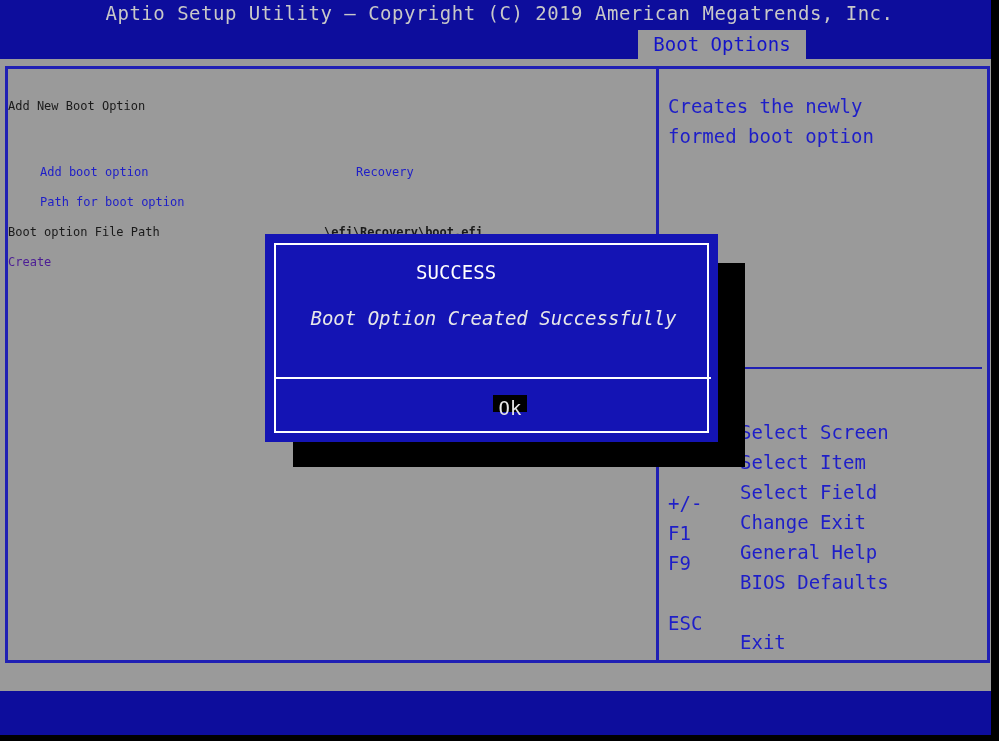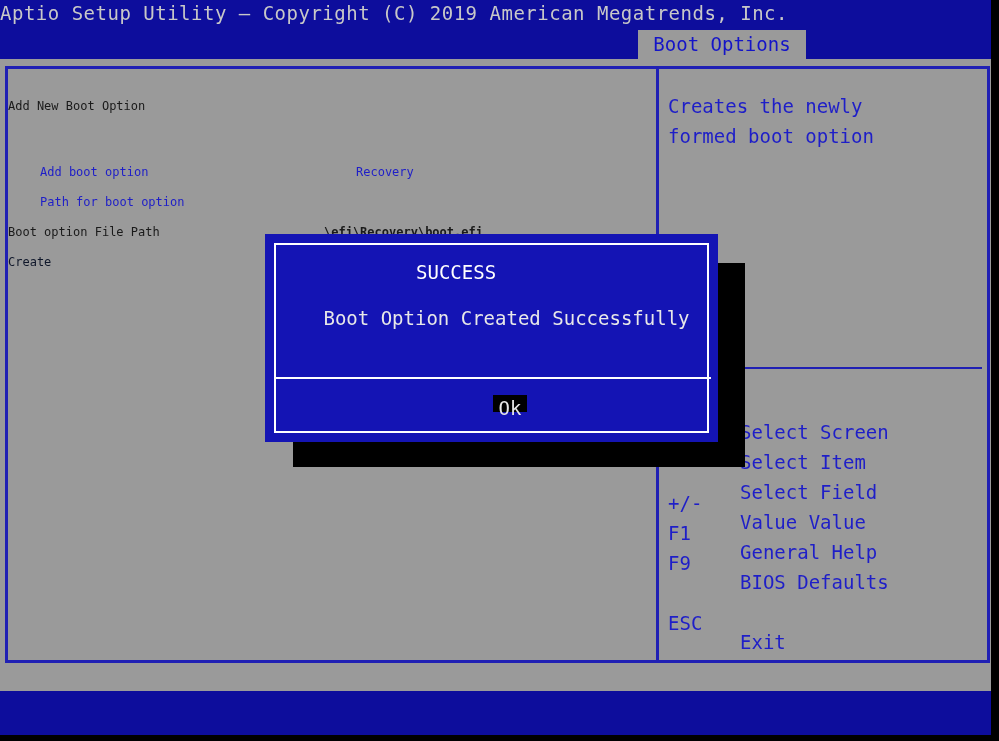--- a/index.html
+++ b/index.html
@@ -23,20 +23,21 @@
   #titlebar {
     position: absolute;
     left: 0; top: 0;
     width: 999px; height: 30px;
     background: #0d0d9c;
   }
   #title-text {
     position: absolute;
     left: 0; top: 2px;
     width: 999px;
+    text-align: center;
     color: #c8c8c8;
     font-size: 19px;
     letter-spacing: 0.5px;
     white-space: pre;
   }
 
   
   #tabstrip {
     position: absolute;
     left: 0; top: 30px;
@@ -94,21 +95,21 @@
   }
   .lrow {
     position: absolute;
     left: 0;
     white-space: pre;
     font-size: 12px;
     line-height: 19px;
   }
   .lbl-dark  { color: #1a1a1a; }
   .lbl-blue  { color: #1e1ec8; padding-left: 32px; }
-  .lbl-white { color: #0f172a; }
+  .lbl-white { color: #4c1d95; }
 
   
   #right-pane {
     position: absolute;
     left: 662px; top: 10px;
     width: 325px; height: 458px;
   }
   .hrow {
     position: absolute;
     white-space: pre;
@@ -189,27 +190,28 @@
     left: 140px; top: 18px;
     width: 155px;
     text-align: left;
     color: #ffffff;
     font-size: 19px;
     line-height: 19px;
     white-space: pre;
   }
   #dialog-message {
     position: absolute;
-    left: 13px; top: 64px;
+    left: 0; top: 64px;
     width: 435px;
     text-align: center;
     color: #e8e8e8;
     font-size: 19px;
     line-height: 19px;
     white-space: pre;
+    font-style: italic;
   }
   #dialog-hr {
     position: absolute;
     left: 0; top: 132px;
     width: 435px; height: 2px;
     background: #ffffff;
   }
   #dialog-ok {
     position: absolute;
     left: 217px; top: 150px;
@@ -274,21 +276,21 @@
       <div class="keyrow" style="top:30px;">
         <span class="keyname"></span>
         <span class="keydesc">Select Item</span>
       </div>
       <div class="keyrow" style="top:60px;">
         <span class="keyname"></span>
         <span class="keydesc">Select Field</span>
       </div>
       <div class="keyrow" style="top:90px;">
         <span class="keyname">+/-</span>
-        <span class="keydesc">Value Value</span>
+        <span class="keydesc">Change Exit</span>
       </div>
       <div class="keyrow" style="top:120px;">
         <span class="keyname">F1</span>
         <span class="keydesc">General Help</span>
       </div>
       <div class="keyrow" style="top:150px;">
         <span class="keyname">F9</span>
         <span class="keydesc">BIOS Defaults</span>
       </div>
       <div class="keyrow" style="top:210px;">

